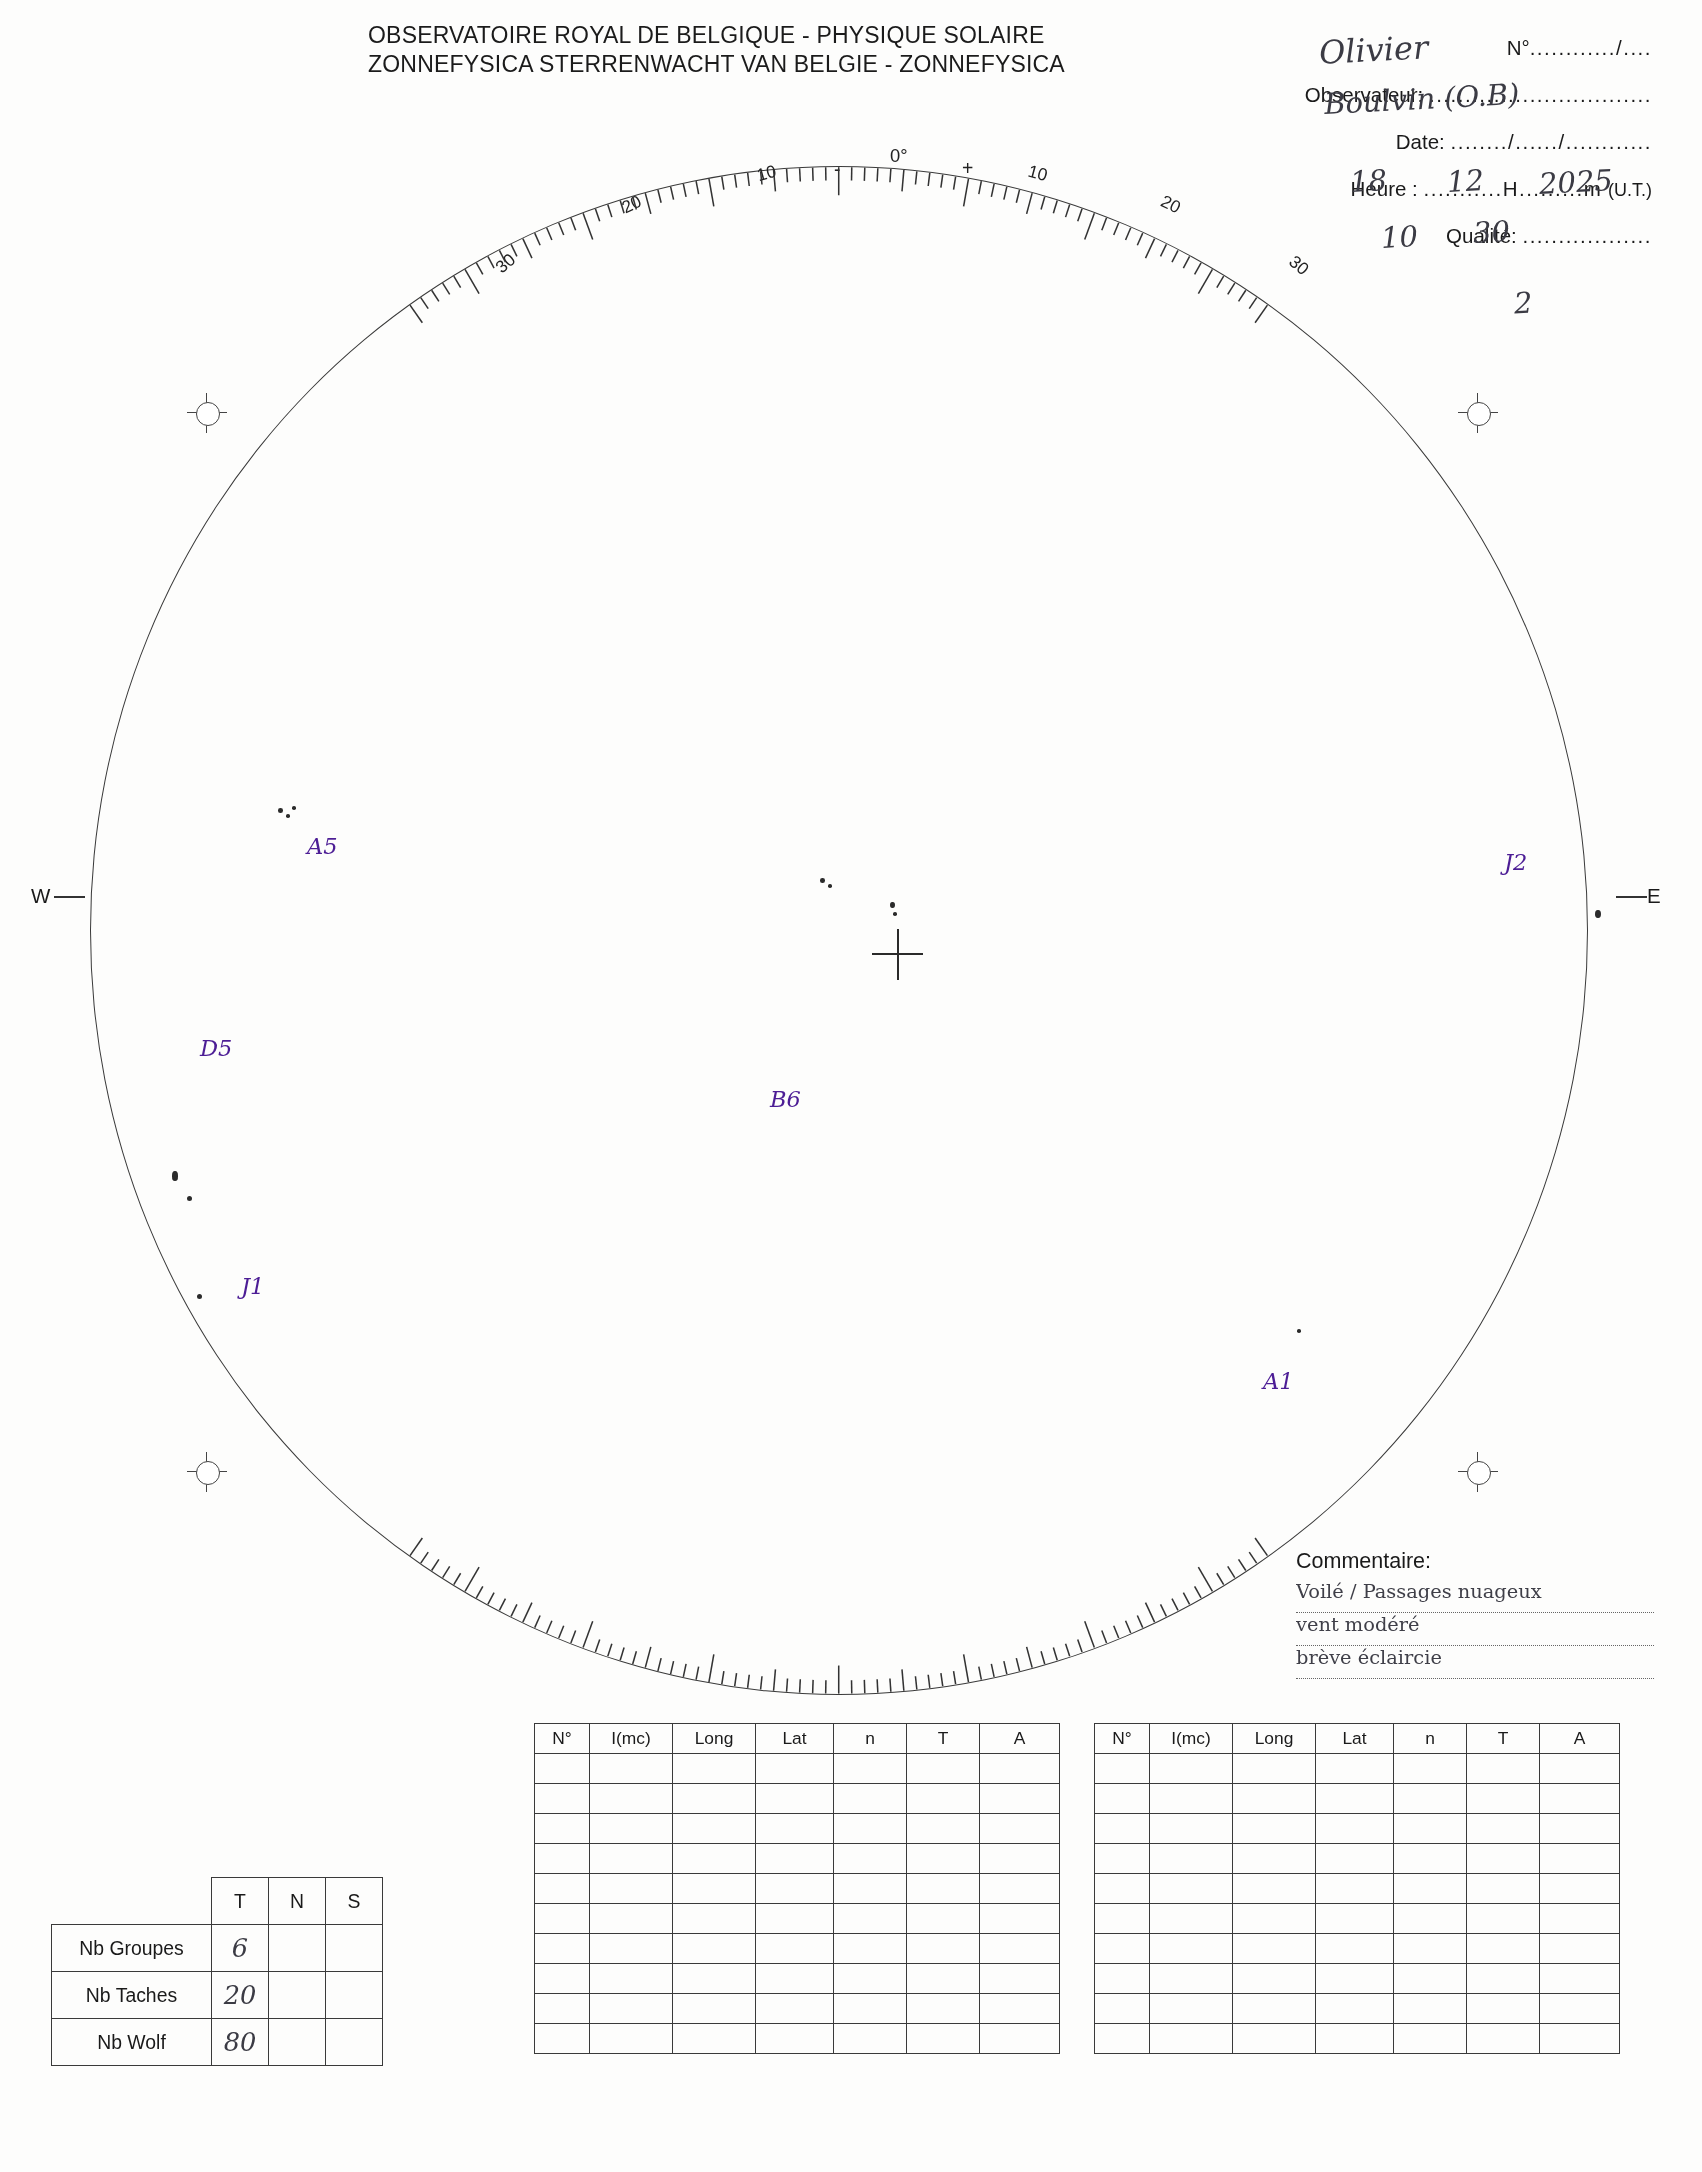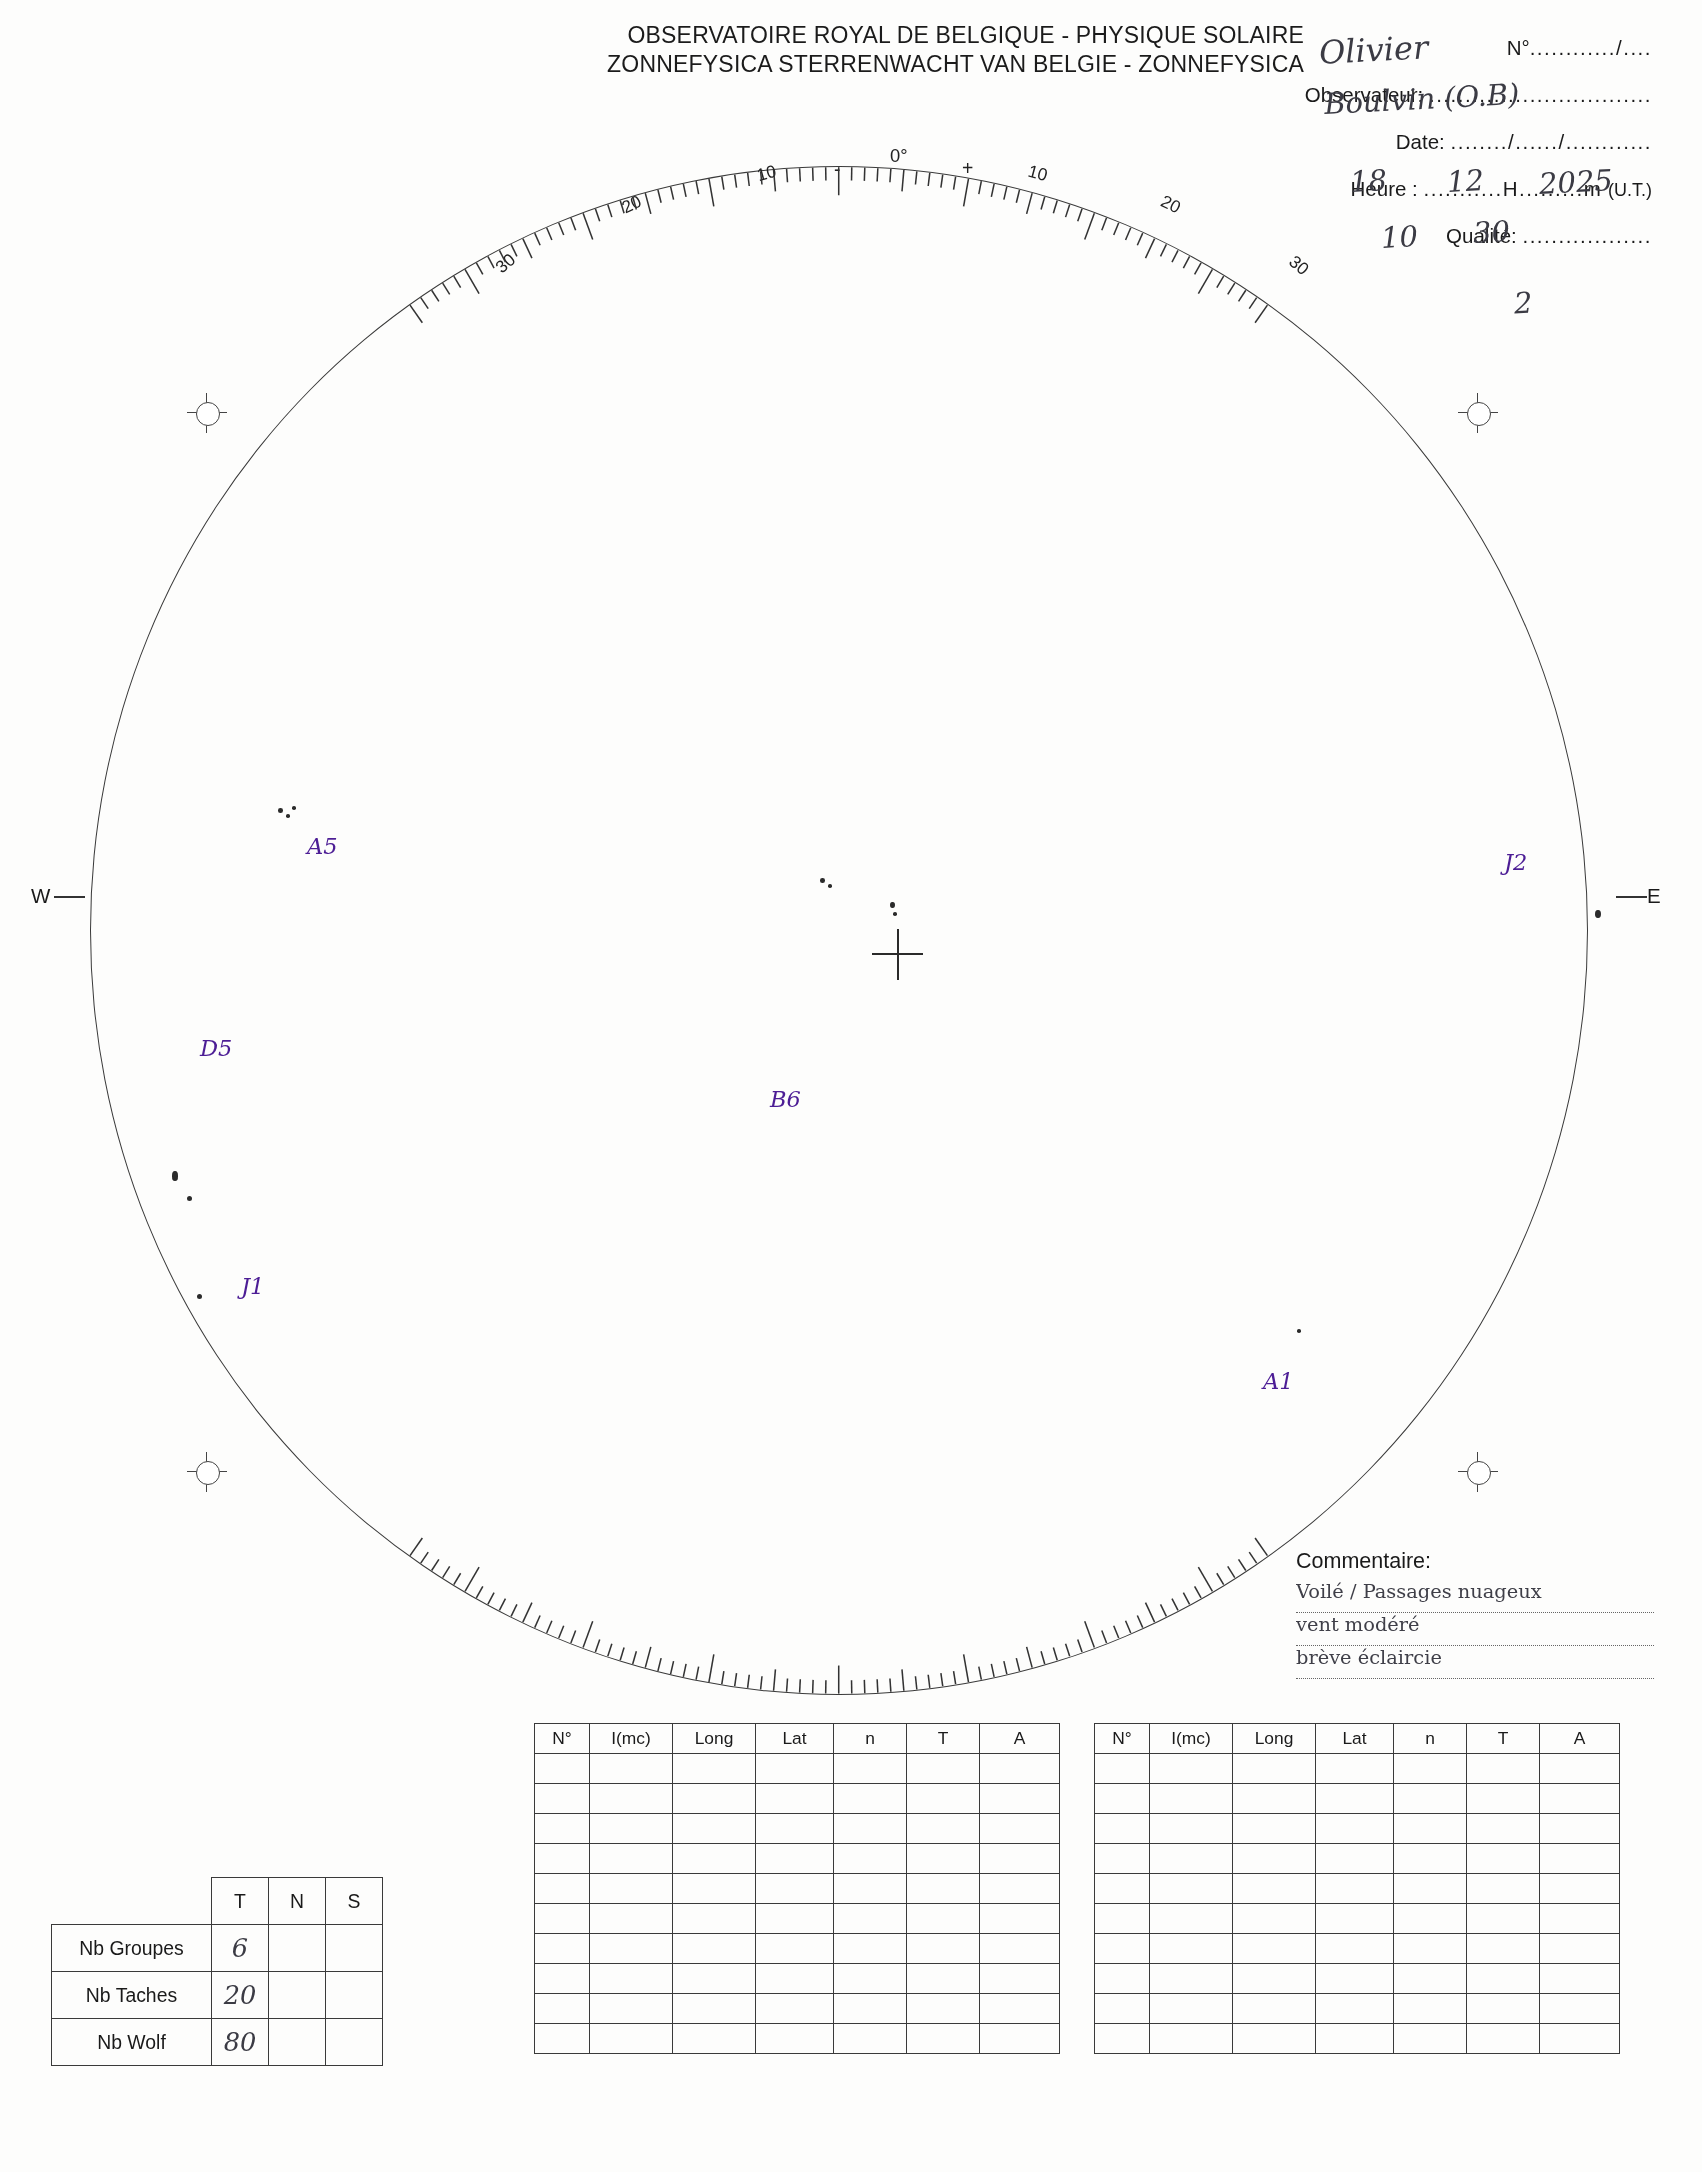--- a/index.html
+++ b/index.html
@@ -19,21 +19,21 @@
     position: absolute;
     inset: 0;
     background: #fdfdfc;
   }
   
   .title-block {
     position: absolute;
     left: 368px;
     top: 20.5px;
     width: 936px;
-    text-align: right;
+    text-align: left;
     line-height: 1.28;
   }
   .title-line {
     font-size: 23px;
     letter-spacing: 0.2px;
     color: #1b1b1b;
     white-space: nowrap;
   }
   
   .left-fields {

